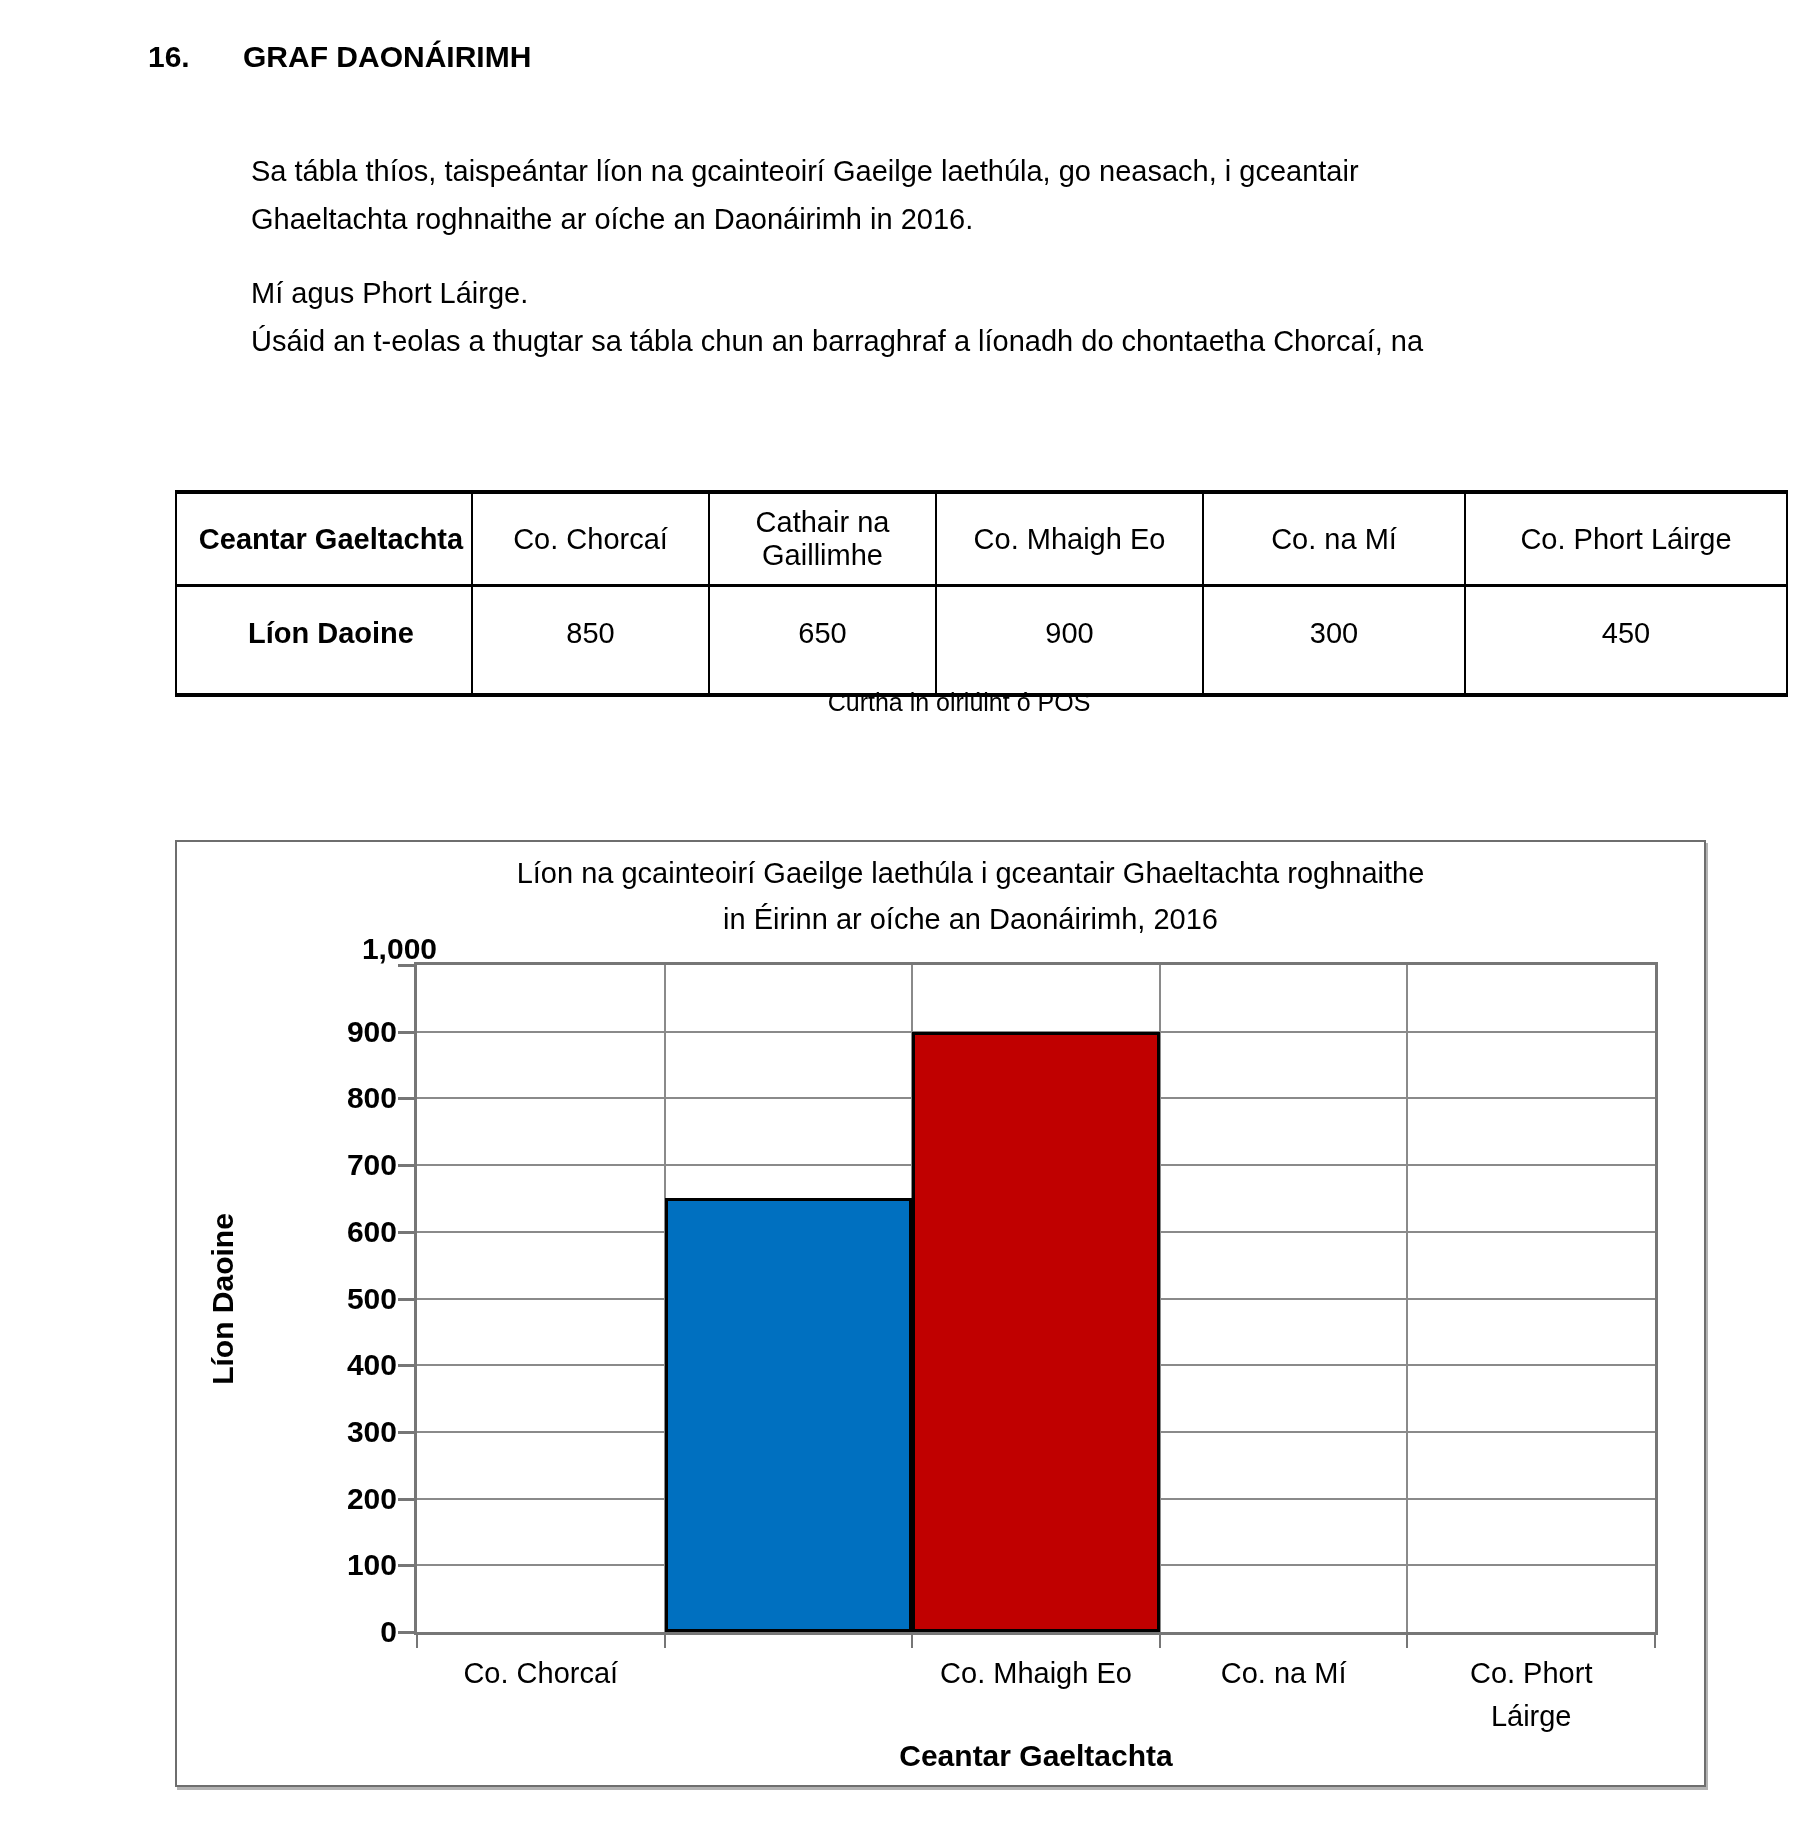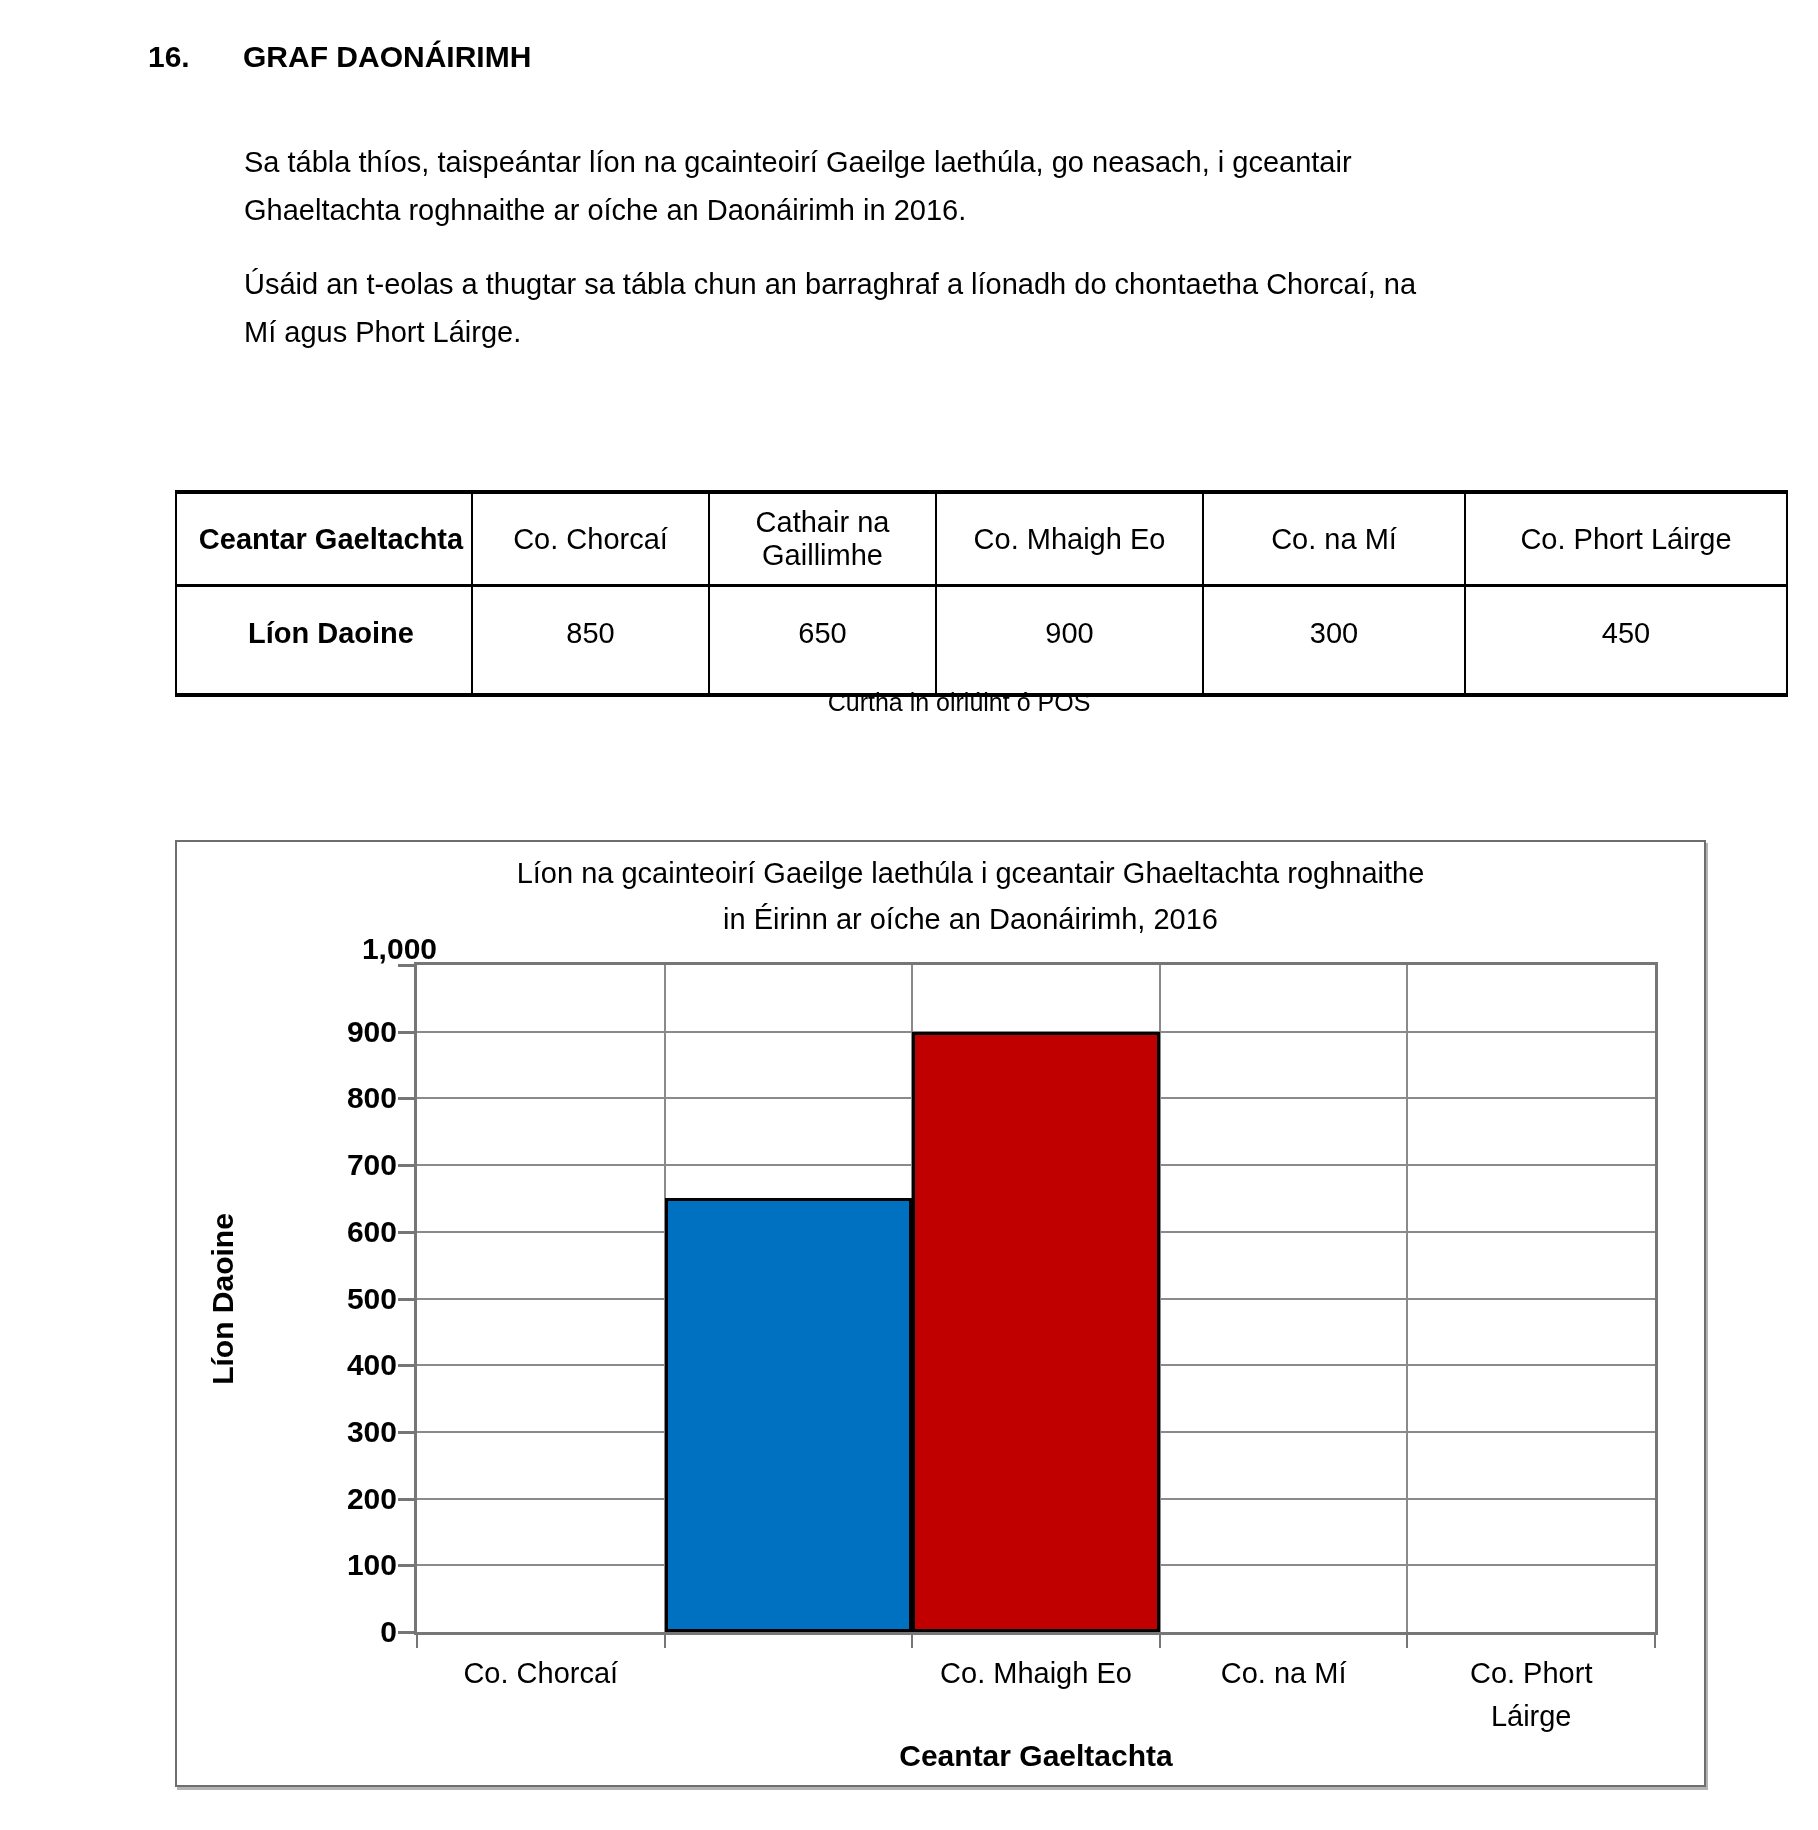--- a/index.html
+++ b/index.html
@@ -2,21 +2,21 @@
 <html><head>
 <meta charset="utf-8">
 <style>
   html,body{margin:0;padding:0;background:#fff;}
   #page{position:relative;width:1818px;height:1830px;background:#fff;overflow:hidden;
         font-family:"Liberation Sans","DejaVu Sans",sans-serif;color:#000;}
   
   .qnum{position:absolute;left:148px;top:40px;font-size:30px;font-weight:700;white-space:nowrap;}
   .qtitle{position:absolute;left:243px;top:40px;font-size:30px;font-weight:700;white-space:nowrap;}
   
-  .para{position:absolute;left:244px;font-size:29px;line-height:48px;}
+  .para{position:absolute;left:251px;font-size:29px;line-height:48px;margin-top:9px;}
   .para .pline{white-space:nowrap;}
   #para1{top:138px;}
   #para2{top:260px;}
   
   #dtable{position:absolute;left:175px;top:490px;border-collapse:collapse;table-layout:fixed;
           border-top:4px solid #000;border-bottom:4px solid #000;border-left:2px solid #000;border-right:2px solid #000;}
   #dtable th,#dtable td{border:2px solid #000;font-size:29px;font-weight:400;padding:0;}
   #dtable tr.hrow th{height:90px;vertical-align:middle;text-align:center;border-bottom:3px solid #000;}
   #dtable tr.vrow td,#dtable tr.vrow th{height:92px;vertical-align:middle;text-align:center;padding-bottom:14px;}
   #dtable .rowlab{font-weight:700;text-align:left;padding-left:14px;}
@@ -48,22 +48,22 @@
 
   <div class="qnum">16.</div>
   <div class="qtitle">GRAF DAONÁIRIMH</div>
 
   <div class="para" id="para1">
     <div class="pline">Sa tábla thíos, taispeántar líon na gcainteoirí Gaeilge laethúla, go neasach, i gceantair</div>
     <div class="pline">Ghaeltachta roghnaithe ar oíche an Daonáirimh in 2016.</div>
   </div>
 
   <div class="para" id="para2">
+    <div class="pline">Mí agus Phort Láirge.</div>
     <div class="pline">Úsáid an t-eolas a thugtar sa tábla chun an barraghraf a líonadh do chontaetha Chorcaí, na</div>
-    <div class="pline">Mí agus Phort Láirge.</div>
   </div>
 
   <table id="dtable">
     <tbody>
         <tr class="hrow">
       <th class="rowlab" style="width:280px;">Ceantar Gaeltachta</th>
     <th style="width: 235px;">Co. Chorcaí</th>
           <th style="width: 225px;">Cathair na Gaillimhe</th>
           <th style="width: 265px;">Co. Mhaigh Eo</th>
           <th style="width: 260px;">Co. na Mí</th>

